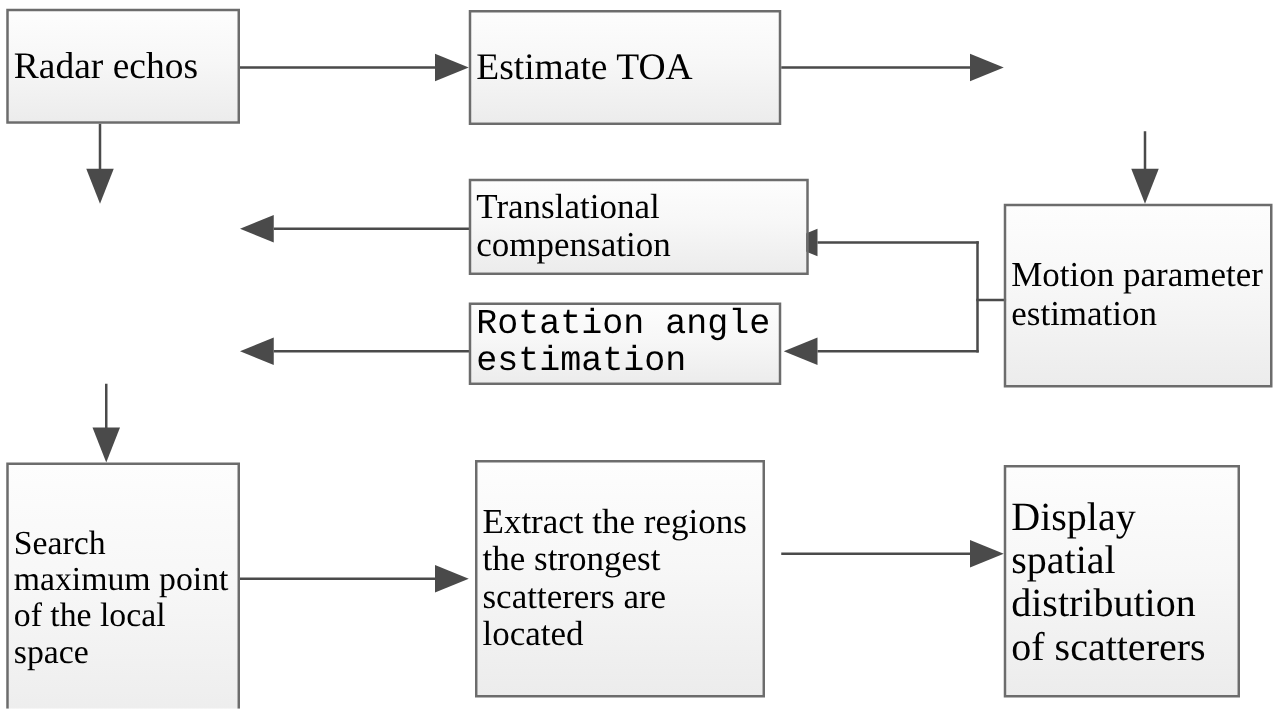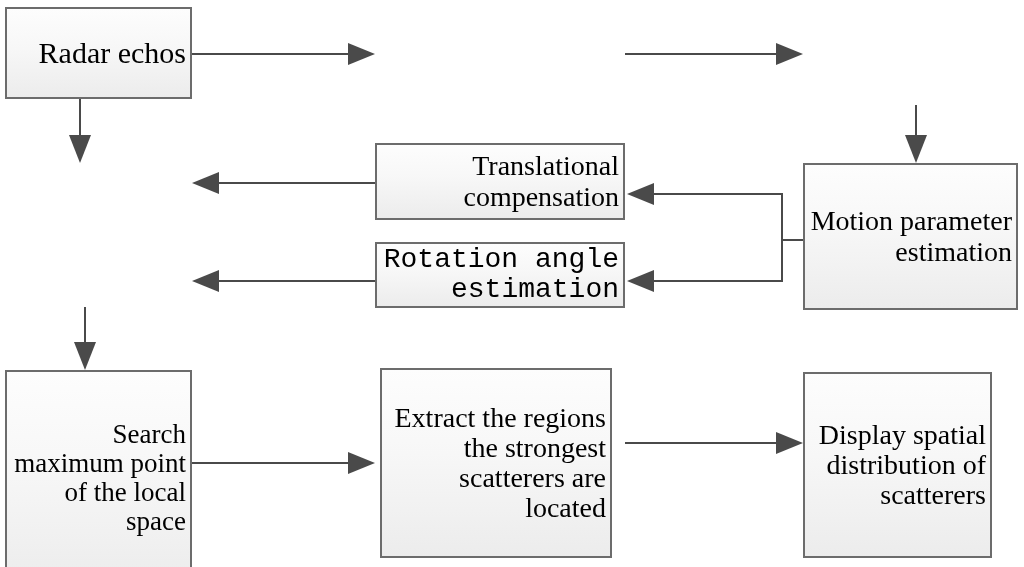--- a/index.html
+++ b/index.html
@@ -16,39 +16,39 @@
     font-family: "Liberation Serif", "DejaVu Serif", serif;
   }
   .node {
     position: absolute;
     box-sizing: border-box;
     border: 2px solid #6c6c6c;
     background: linear-gradient(to bottom, #fdfdfd 0%, #f7f7f7 45%, #ececec 100%);
     display: flex;
     align-items: center;
     justify-content: center;
-    text-align: right;
+    text-align: left;
     color: #000000;
     line-height: 1.08;
     padding: 2px 4px;
   }
   .node .label {
     display: block;
     width: 100%;
   }
   .n-radar       { left: 5px;   top: 7px;   width: 187px; height: 92px;  font-size: 30px; }
   .n-toa         { left: 375px; top: 8px;   width: 250px; height: 92px;  font-size: 30px; }
   .n-calc        { left: 803px; top: 7px;   width: 209px; height: 98px;  font-size: 30px; }
   .n-bp          { left: 5px;   top: 163px; width: 187px; height: 144px; font-size: 30px; }
-  .n-trans       { left: 375px; top: 143px; width: 250px; height: 77px;  font-size: 28px; }
+  .n-trans       { left: 375px; top: 143px; width: 272px; height: 77px;  font-size: 28px; }
   .n-rot         { left: 375px; top: 242px; width: 250px; height: 66px;  font-size: 28px; font-family: Liberation Mono, monospace; }
   .n-motion      { left: 803px; top: 163px; width: 215px; height: 147px; font-size: 28px; }
   .n-search      { left: 5px;   top: 370px; width: 187px; height: 216px; font-size: 27px; }
   .n-extract     { left: 380px; top: 368px; width: 232px; height: 190px; font-size: 28px; }
-  .n-display     { left: 803px; top: 372px; width: 189px; height: 186px; font-size: 28px; }
+  .n-display     { left: 803px; top: 372px; width: 189px; height: 186px; font-size: 32px; }
 
   .sub {
     font-style: italic;
   }
   .sub sub {
     font-size: 0.68em;
     font-style: italic;
     vertical-align: -0.28em;
   }
 
@@ -119,20 +119,23 @@
   <div class="edge h-line" style="left:192px; top:462px; width:156px;"></div>
   <div class="arrow arrow-right" style="left:348px; top:452px;"></div>
 
   <div class="edge h-line" style="left:625px; top:442px; width:151px;"></div>
   <div class="arrow arrow-right" style="left:776px; top:432px;"></div>
 
   <div class="node n-radar">
     <span class="label">Radar echos</span>
   </div>
 
+  <div class="node n-toa">
+    <span class="label">Estimate TOA</span>
+  </div>
 
 
 
   <div class="node n-trans">
     <span class="label">Translational compensation</span>
   </div>
 
   <div class="node n-rot">
     <span class="label">Rotation angle estimation</span>
   </div>

